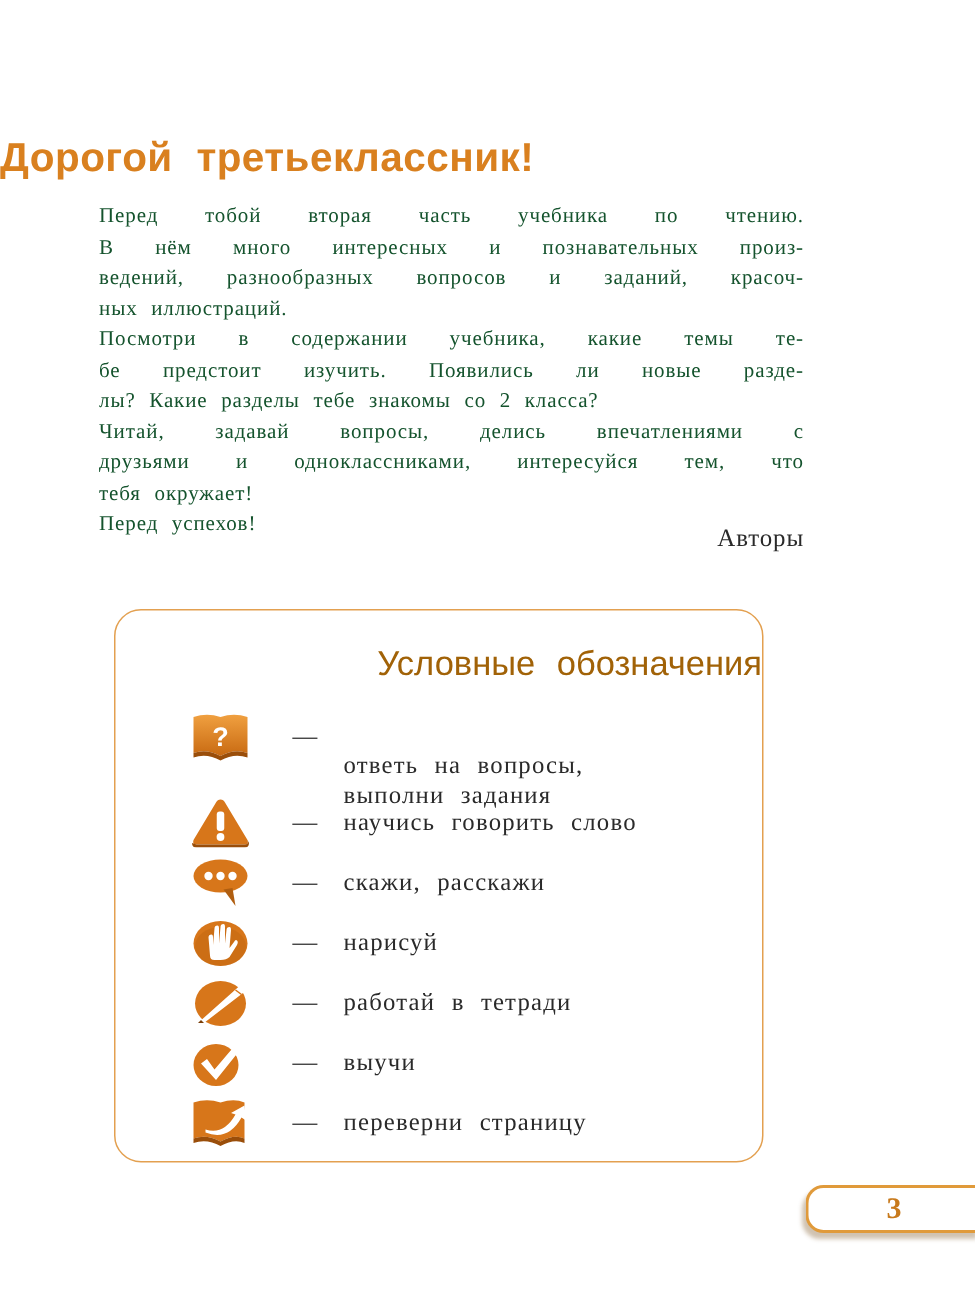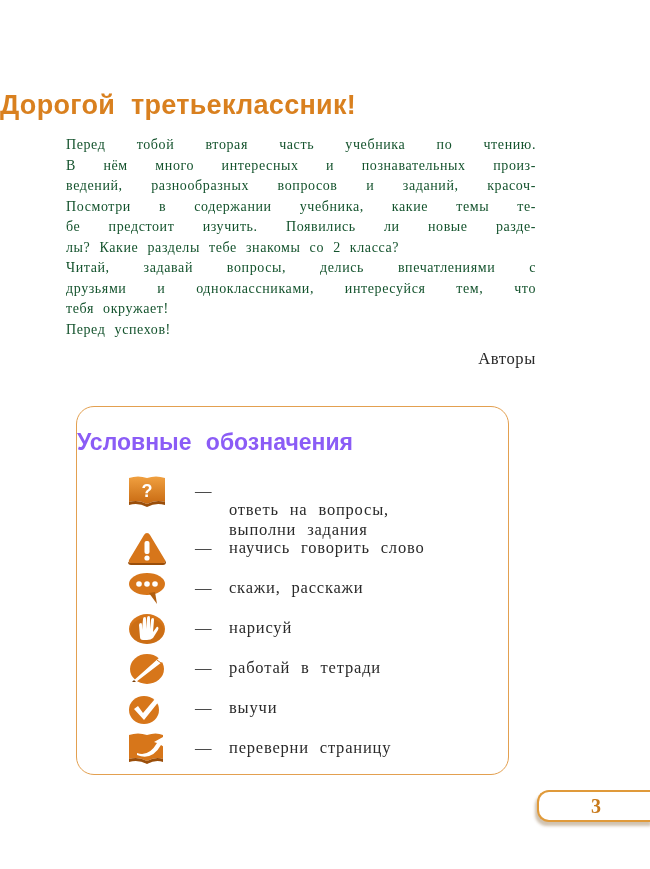--- a/index.html
+++ b/index.html
@@ -23,23 +23,23 @@
   .authors {
     position: absolute; left: 66px; width: 470px; top: 349px; text-align: right;
     font-family: "Liberation Serif", serif; font-size: 16.6px; color: #2a2a2a; letter-spacing: 0.6px;
   }
   .legend-box {
     position: absolute; left: 76px; top: 406px; width: 433px; height: 369px;
     border: 1.5px solid #e3a050; border-radius: 18px; background: #fff;
     box-sizing: border-box;
   }
   .legend-title {
-    position: absolute; left: 0; width: 100%; top: 22px; text-align: left;
-    font-family: "Liberation Sans", "DejaVu Sans", sans-serif; font-weight: bold;
-    font-size: 23px; color: #8b5cf6; word-spacing: 8px;
+    position: absolute; left: 0; width: 100%; top: 22px; text-align: right;
+    font-family: "Liberation Sans", "DejaVu Sans", sans-serif; font-weight: normal;
+    font-size: 23px; color: #a16207; word-spacing: 8px;
   }
   .legend-row {
     position: absolute; left: 50px; height: 36px; display: flex; align-items: flex-start;
   }
   .legend-icon { width: 40px; height: 36px; display: flex; align-items: center; justify-content: center; }
   .legend-icon svg { display: block; }
   .legend-dash {
     margin-left: 28px; font-family: "Liberation Serif", serif; font-size: 16.5px; color: #2a2a2a;
     line-height: 36px; width: 30px;
   }
@@ -59,20 +59,21 @@
 </style>
 </head>
 <body>
 
 <div class="title">Дорогой третьеклассник!</div>
 
 <div class="letter">
   <span class="line indent" style="padding-left:0">Перед тобой вторая часть учебника по чтению.</span>
   <span class="line">В нём много интересных и познавательных произ-</span>
   <span class="line">ведений, разнообразных вопросов и заданий, красоч-</span>
+  <span class="line last">ных иллюстраций.</span>
   <span class="line">Посмотри в содержании учебника, какие темы те-</span>
   <span class="line">бе предстоит изучить. Появились ли новые разде-</span>
   <span class="line last">лы? Какие разделы тебе знакомы со 2 класса?</span>
   <span class="line">Читай, задавай вопросы, делись впечатлениями с</span>
   <span class="line">друзьями и одноклассниками, интересуйся тем, что</span>
   <span class="line last">тебя окружает!</span>
   <span class="line last">Перед успехов!</span>
 </div>
 <div class="authors">Авторы</div>
 

